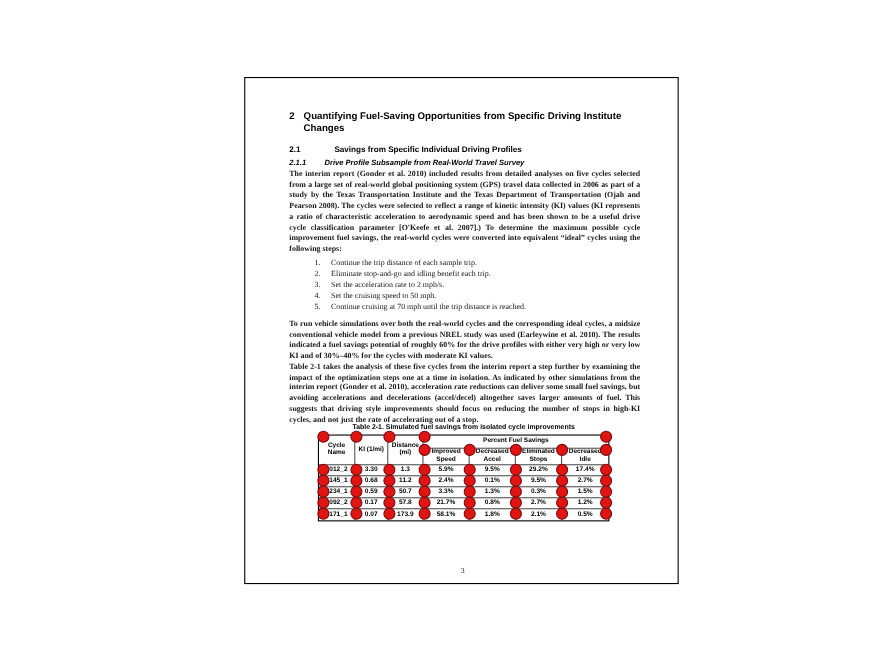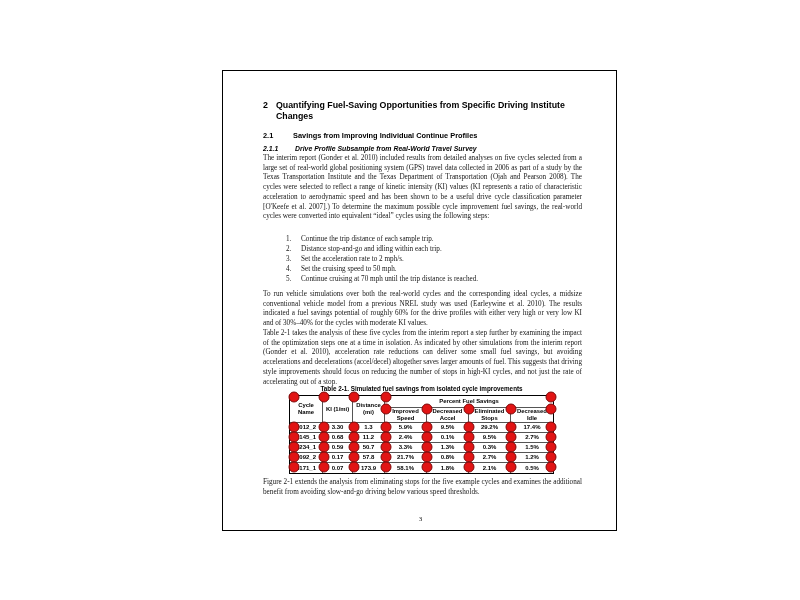--- a/index.html
+++ b/index.html
@@ -6,25 +6,25 @@
   .canvas{position:relative;width:800px;height:600px;background:#ffffff;overflow:hidden;
           font-family:"Liberation Serif",serif;color:#161616;}
   .sheet{position:absolute;left:222px;top:70px;width:395px;height:461px;background:#fff;
          border:1px solid #000;box-sizing:border-box;}
   .block{position:absolute;}
   .h1{display:flex;font-family:"Liberation Sans",sans-serif;font-weight:bold;
       font-size:8.8px;line-height:10.5px;color:#000;}
   .h1 .num{width:13px;flex:none;}
   .h2{display:flex;font-family:"Liberation Sans",sans-serif;font-weight:bold;
       font-size:7.4px;line-height:9px;color:#000;}
-  .h2 .num{width:30px;flex:none;}
+  .h2 .num{width:41px;flex:none;}
   .h3{display:flex;font-family:"Liberation Sans",sans-serif;font-weight:bold;font-style:italic;
       font-size:6.9px;line-height:9px;color:#000;}
   .h3 .num{width:32px;flex:none;}
-  .para{font-size:7.2px;line-height:9.7px;text-align:justify;}
+  .para{font-size:7.2px;line-height:9.7px;text-align:justify;font-weight:bold;}
   .li{display:flex;height:10px;line-height:10px;font-size:7.2px;}
   .li .lnum{width:15px;flex:none;}
   .caption{font-family:"Liberation Sans",sans-serif;font-weight:bold;font-size:6.3px;
            text-align:center;color:#000;}
   .tablegrid{display:grid;grid-template-columns:33px 30px 32px 42px 42px 42px 42px;
              grid-template-rows:12px 15px 10px 10px 10px 10px 10px;
              border:1px solid #000;background:#fff;
              font-family:"Liberation Sans",sans-serif;font-weight:bold;color:#000;}
   .tcell{border-right:1px solid #555;border-bottom:1px solid #555;box-sizing:border-box;
          display:flex;align-items:center;justify-content:center;text-align:center;
@@ -42,38 +42,38 @@
 <div class="canvas">
   <div class="sheet">
 
     <div class="block h1" style="left:40px;top:29px;width:305px">
       <span class="num">2</span>
       <span style="width:290px">Quantifying Fuel-Saving Opportunities from Specific Driving Institute Changes</span>
     </div>
 
     <div class="block h2" style="left:40px;top:60px;width:310px">
       <span class="num">2.1</span>
-      <span>Savings from Improving Individual Continue Profiles</span>
+      <span>Savings from Specific Individual Driving Profiles</span>
     </div>
 
     <div class="block h3" style="left:40px;top:73px;width:310px">
       <span class="num">2.1.1</span>
       <span>Drive Profile Subsample from Real-World Travel Survey</span>
     </div>
 
     <div class="block para" style="left:40px;top:83px;width:319px">The interim report (Gonder et al. 2010) included results from detailed analyses on five cycles selected from a large set of real-world global positioning system (GPS) travel data collected in 2006 as part of a study by the Texas Transportation Institute and the Texas Department of Transportation (Ojah and Pearson 2008). The cycles were selected to reflect a range of kinetic intensity (KI) values (KI represents a ratio of characteristic acceleration to aerodynamic speed and has been shown to be a useful drive cycle classification parameter [O'Keefe et al. 2007].) To determine the maximum possible cycle improvement fuel savings, the real-world cycles were converted into equivalent “ideal” cycles using the following steps:</div>
 
     <div class="block" style="left:63px;top:163px;width:300px">
         <div class="li">
           <span class="lnum">1.</span>
           <span>Continue the trip distance of each sample trip.</span>
         </div>
         <div class="li">
           <span class="lnum">2.</span>
-          <span>Distance stop-and-go and idling within each trip.</span>
+          <span>Eliminate stop-and-go and idling benefit each trip.</span>
         </div>
         <div class="li">
           <span class="lnum">3.</span>
           <span>Set the acceleration rate to 2 mph/s.</span>
         </div>
         <div class="li">
           <span class="lnum">4.</span>
           <span>Set the cruising speed to 50 mph.</span>
         </div>
         <div class="li">
@@ -127,21 +127,20 @@
         <div class="tcell td lastcol" style="grid-area: 6 / 7 / 7 / 8;">1.2%</div>
         <div class="tcell td lastrow" style="grid-area: 7 / 1 / 8 / 2;">4171_1</div>
         <div class="tcell td lastrow" style="grid-area: 7 / 2 / 8 / 3;">0.07</div>
         <div class="tcell td lastrow" style="grid-area: 7 / 3 / 8 / 4;">173.9</div>
         <div class="tcell td lastrow" style="grid-area: 7 / 4 / 8 / 5;">58.1%</div>
         <div class="tcell td lastrow" style="grid-area: 7 / 5 / 8 / 6;">1.8%</div>
         <div class="tcell td lastrow" style="grid-area: 7 / 6 / 8 / 7;">2.1%</div>
         <div class="tcell td lastcol lastrow" style="grid-area: 7 / 7 / 8 / 8;">0.5%</div>
       </div>
 
-    <div class="block para" style="left:40px;top:407px;width:319px">Figure 2-1 extends the analysis from eliminating stops for the five example cycles and examines the additional benefit from avoiding slow-and-go driving below various speed thresholds.</div>
 
     <div class="block pagenum" style="left:0;top:444px;width:395px">3</div>
   </div>
 
   <div id="dots-layer">
       <div class="dot" style="left: 294px; top: 397px; width: 11px; height: 11px; background: rgb(225, 20, 20); border: 1px solid rgb(125, 10, 10);"></div>
       <div class="dot" style="left: 324px; top: 397px; width: 11px; height: 11px; background: rgb(225, 20, 20); border: 1px solid rgb(125, 10, 10);"></div>
       <div class="dot" style="left: 354px; top: 397px; width: 11px; height: 11px; background: rgb(225, 20, 20); border: 1px solid rgb(125, 10, 10);"></div>
       <div class="dot" style="left: 386px; top: 397px; width: 11px; height: 11px; background: rgb(225, 20, 20); border: 1px solid rgb(125, 10, 10);"></div>
       <div class="dot" style="left: 551px; top: 397px; width: 11px; height: 11px; background: rgb(225, 20, 20); border: 1px solid rgb(125, 10, 10);"></div>

